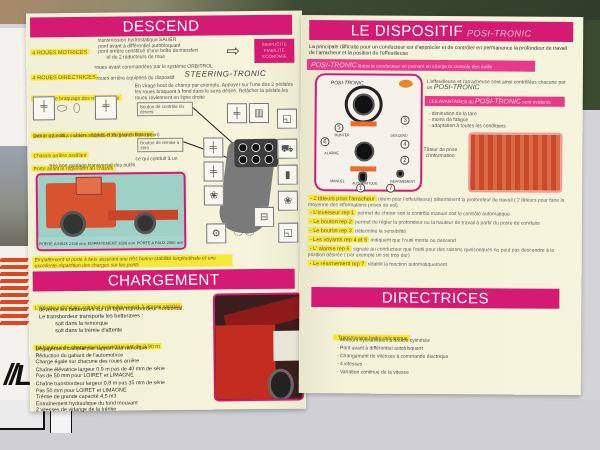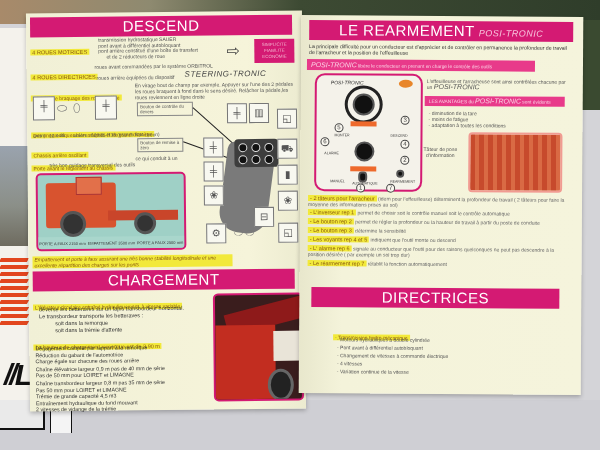--- a/index.html
+++ b/index.html
@@ -287,21 +287,21 @@
   <div class="photo-loader">
     <div class="loader-elev"></div>
     <div class="loader-body"></div>
     <div class="loader-cab"></div>
     <div class="loader-wheel"></div>
   </div>
 </div>
 
 <div class="page page-right">
   <div class="banner" style="left:8px; top:5px; width:264px;">
-    <span>LE REARMEMENT</span><span class="script">POSI-TRONIC</span>
+    <span>LE DISPOSITIF</span><span class="script">POSI-TRONIC</span>
   </div>
   <div class="abs txd" style="left:8px; top:28px; width:264px; font-size:5.2px; line-height:6.4px;">La principale difficulté pour un conducteur est d'apprécier et de contrôler en permanence la profondeur de travail de l'arracheur et la position de l'effeuilleuse</div>
 
   <div class="abs" style="left:6px; top:44px; width:228px; height:11px; background:#e83a8a; color:#fbd2e4; font-size:4.8px; line-height:11px; padding-left:4px;">
     <span style="font-style:italic; font-size:7px;">POSI-TRONIC</span>
     <span>libère le conducteur en prenant en charge le contrôle des outils</span>
   </div>
 
   <div class="panel">
     <div class="tiny" style="left:14px; top:4px; font-style:italic; font-size:5px;">POSI-TRONIC</div>

